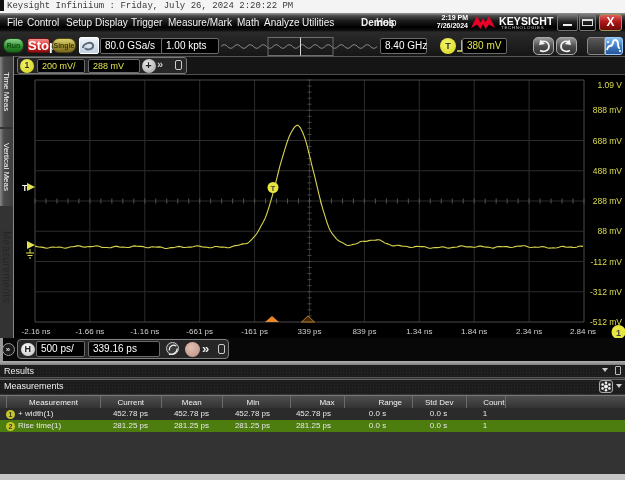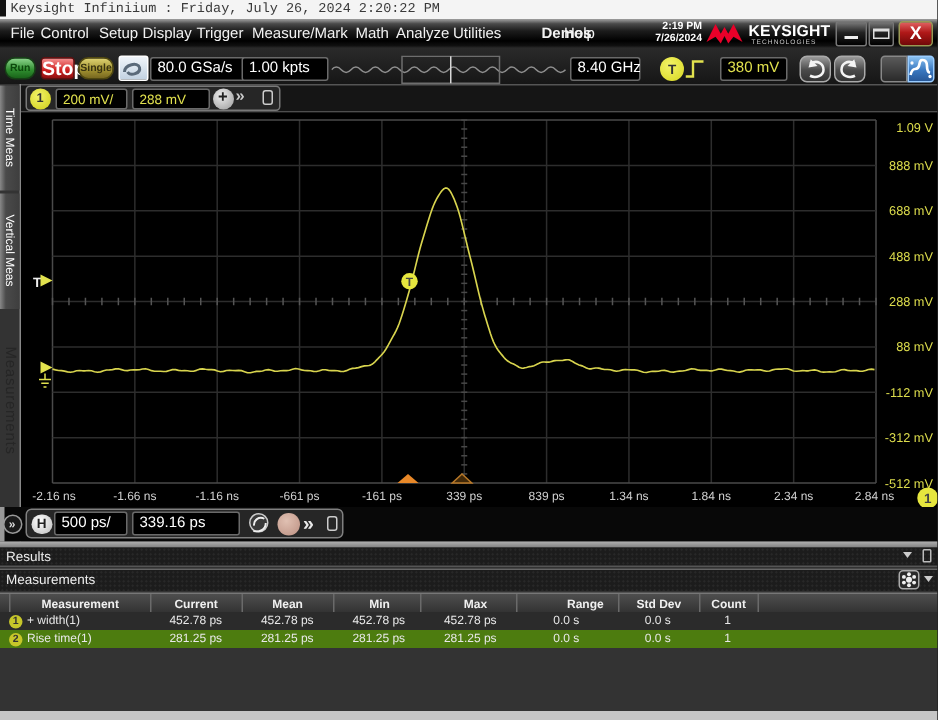--- a/index.html
+++ b/index.html
@@ -56,21 +56,21 @@
 <svg class="abs" style="left:221px;top:37px;" width="160" height="19" viewBox="0 0 160 19">
   <path id="sq" d="M0 9.5 q3.25 -3.6 6.5 0 t6.5 0 t6.5 0 t6.5 0 t6.5 0 t6.5 0 t6.5 0 t6.5 0 t6.5 0 t6.5 0 t6.5 0 t6.5 0 t6.5 0 t6.5 0 t6.5 0 t6.5 0 t6.5 0 t6.5 0 t6.5 0 t6.5 0 t6.5 0 t6.5 0 t6.5 0 t6.5 0" fill="none" stroke="#8e8e8e" stroke-width="1"></path>
   <rect x="47" y="0.5" width="65" height="18" fill="none" stroke="#6e6e6e" stroke-width="1"></rect>
   <line x1="79.5" y1="0.5" x2="79.5" y2="18.5" stroke="#d8d8d8" stroke-width="1"></line>
 </svg>
 <div class="box abs" style="left:380px;top:38px;width:47px;height:16px;">8.40 GHz</div>
 <div class="abs" style="left:440px;top:38px;width:16px;height:16px;border-radius:8px;background:radial-gradient(circle at 40% 35%,#f4f468,#d6d620);color:#333;font-size:9px;font-weight:bold;text-align:center;line-height:16px;">T</div>
 <svg class="abs" style="left:457px;top:39px;" width="13" height="14" viewBox="0 0 13 14">
   <path d="M0 12 L5 12 L5 2 L12 2" fill="none" stroke="#e2e24e" stroke-width="1.6"></path>
 </svg>
-<div class="box ybox abs" style="left:480px;top:38px;width:45px;height:16px;">380 mV</div>
+<div class="box ybox abs" style="left:462px;top:38px;width:45px;height:16px;">380 mV</div>
 <div class="abs" style="left:533px;top:37px;width:21px;height:18px;border:1px solid #aaa;border-radius:5px;background:linear-gradient(#999,#4a4a4a 55%,#333);"></div>
 <svg class="abs" style="left:535px;top:39px;" width="17" height="14" viewBox="0 0 17 14">
   <path d="M5 3.5 C10 0.5, 14 3.5, 14 7.5 C14 11.5, 9 13.5, 5 11.5" fill="none" stroke="#f4f4f4" stroke-width="1.7"></path>
   <path d="M5.5 0.5 L4 6 L10 5 Z" fill="#f4f4f4"></path>
 </svg>
 <div class="abs" style="left:556px;top:37px;width:21px;height:18px;border:1px solid #aaa;border-radius:5px;background:linear-gradient(#999,#4a4a4a 55%,#333);"></div>
 <svg class="abs" style="left:558px;top:39px;" width="17" height="14" viewBox="0 0 17 14">
   <path d="M12 3.5 C7 0.5, 3 3.5, 3 7.5 C3 11.5, 8 13.5, 12 11.5" fill="none" stroke="#f4f4f4" stroke-width="1.7"></path>
   <path d="M11.5 0.5 L13 6 L7 5 Z" fill="#f4f4f4"></path>
 </svg>
@@ -289,29 +289,29 @@
 <circle cx="5" cy="1.8" r="1.3"></circle>
       <circle cx="5" cy="9.2" r="1.3"></circle>
 <circle cx="1.6" cy="3.6" r="1.3"></circle>
       <circle cx="8.4" cy="3.6" r="1.3"></circle>
 <circle cx="1.6" cy="7.4" r="1.3"></circle>
       <circle cx="8.4" cy="7.4" r="1.3"></circle>
     </g>
 </svg>
 <div class="abs" style="left:616px;top:384px;width:0;height:0;border-left:3.5px solid transparent;border-right:3.5px solid transparent;border-top:4.5px solid #ccc;"></div>
 
-<div class="abs" id="thead" style="left:0;top:395px;width:625px;height:13px;background:linear-gradient(#4e4e4e,#333);border-top:1px solid #777;color:#f0f0f0;font-size:8px;font-weight:bold;">
+<div class="abs" id="thead" style="left:0;top:395px;width:625px;height:13px;background:linear-gradient(#4e4e4e,#333);border-top:1px solid #777;color:#f0f0f0;font-size:8px;font-weight:normal;">
     <span class="abs" style="left:6px;width:94px;text-align:center;line-height:13px;border-left:1px solid #6a6a6a;height:13px;">Measurement</span>
     <span class="abs" style="left:100px;width:60.5px;text-align:center;line-height:13px;border-left:1px solid #6a6a6a;height:13px;">Current</span>
     <span class="abs" style="left:160.5px;width:61.5px;text-align:center;line-height:13px;border-left:1px solid #6a6a6a;height:13px;">Mean</span>
     <span class="abs" style="left:222px;width:61px;text-align:center;line-height:13px;border-left:1px solid #6a6a6a;height:13px;">Min</span>
-    <span class="abs" style="left:280px;width:61px;text-align:center;line-height:13px;border-left:1px solid #6a6a6a;height:13px;padding-left:12px;">Max</span>
+    <span class="abs" style="left:290px;width:61px;text-align:center;line-height:13px;border-left:1px solid #6a6a6a;height:13px;padding-left:12px;">Max</span>
     <span class="abs" style="left:344px;width:67.5px;text-align:center;line-height:13px;border-left:1px solid #6a6a6a;height:13px;padding-left:24px;">Range (Max-Min)</span>
     <span class="abs" style="left:411.5px;width:54.5px;text-align:center;line-height:13px;border-left:1px solid #6a6a6a;height:13px;">Std Dev</span>
-    <span class="abs" style="left:466px;width:38.5px;text-align:center;line-height:13px;border-left:1px solid #6a6a6a;height:13px;">Count</span>
+    <span class="abs" style="left:466px;width:38.5px;text-align:right;line-height:13px;border-left:1px solid #6a6a6a;height:13px;">Count</span>
     <span class="abs" style="left:504.5px;width:120.5px;text-align:center;line-height:13px;border-left:1px solid #6a6a6a;height:13px;"></span>
   </div>
 <div class="abs" id="trow1" style="left:0;top:408px;width:625px;height:12px;background:#2b2b2b;color:#e8e8e8;font-size:8px;">
     <span class="abs" style="left:6px;top:1.5px;width:9px;height:9px;border-radius:5px;background:#c6c62a;color:#333;font-size:7px;font-weight:bold;text-align:center;line-height:9px;">1</span>
     <span class="abs" style="left:18px;line-height:12px;">+ width(1)</span>
     <span class="abs" style="left:90.5px;width:80px;text-align:center;line-height:12px;">452.78 ps</span>
     <span class="abs" style="left:151.5px;width:80px;text-align:center;line-height:12px;">452.78 ps</span>
     <span class="abs" style="left:212.5px;width:80px;text-align:center;line-height:12px;">452.78 ps</span>
     <span class="abs" style="left:273.5px;width:80px;text-align:center;line-height:12px;">452.78 ps</span>
     <span class="abs" style="left:337.5px;width:80px;text-align:center;line-height:12px;">0.0 s</span>

